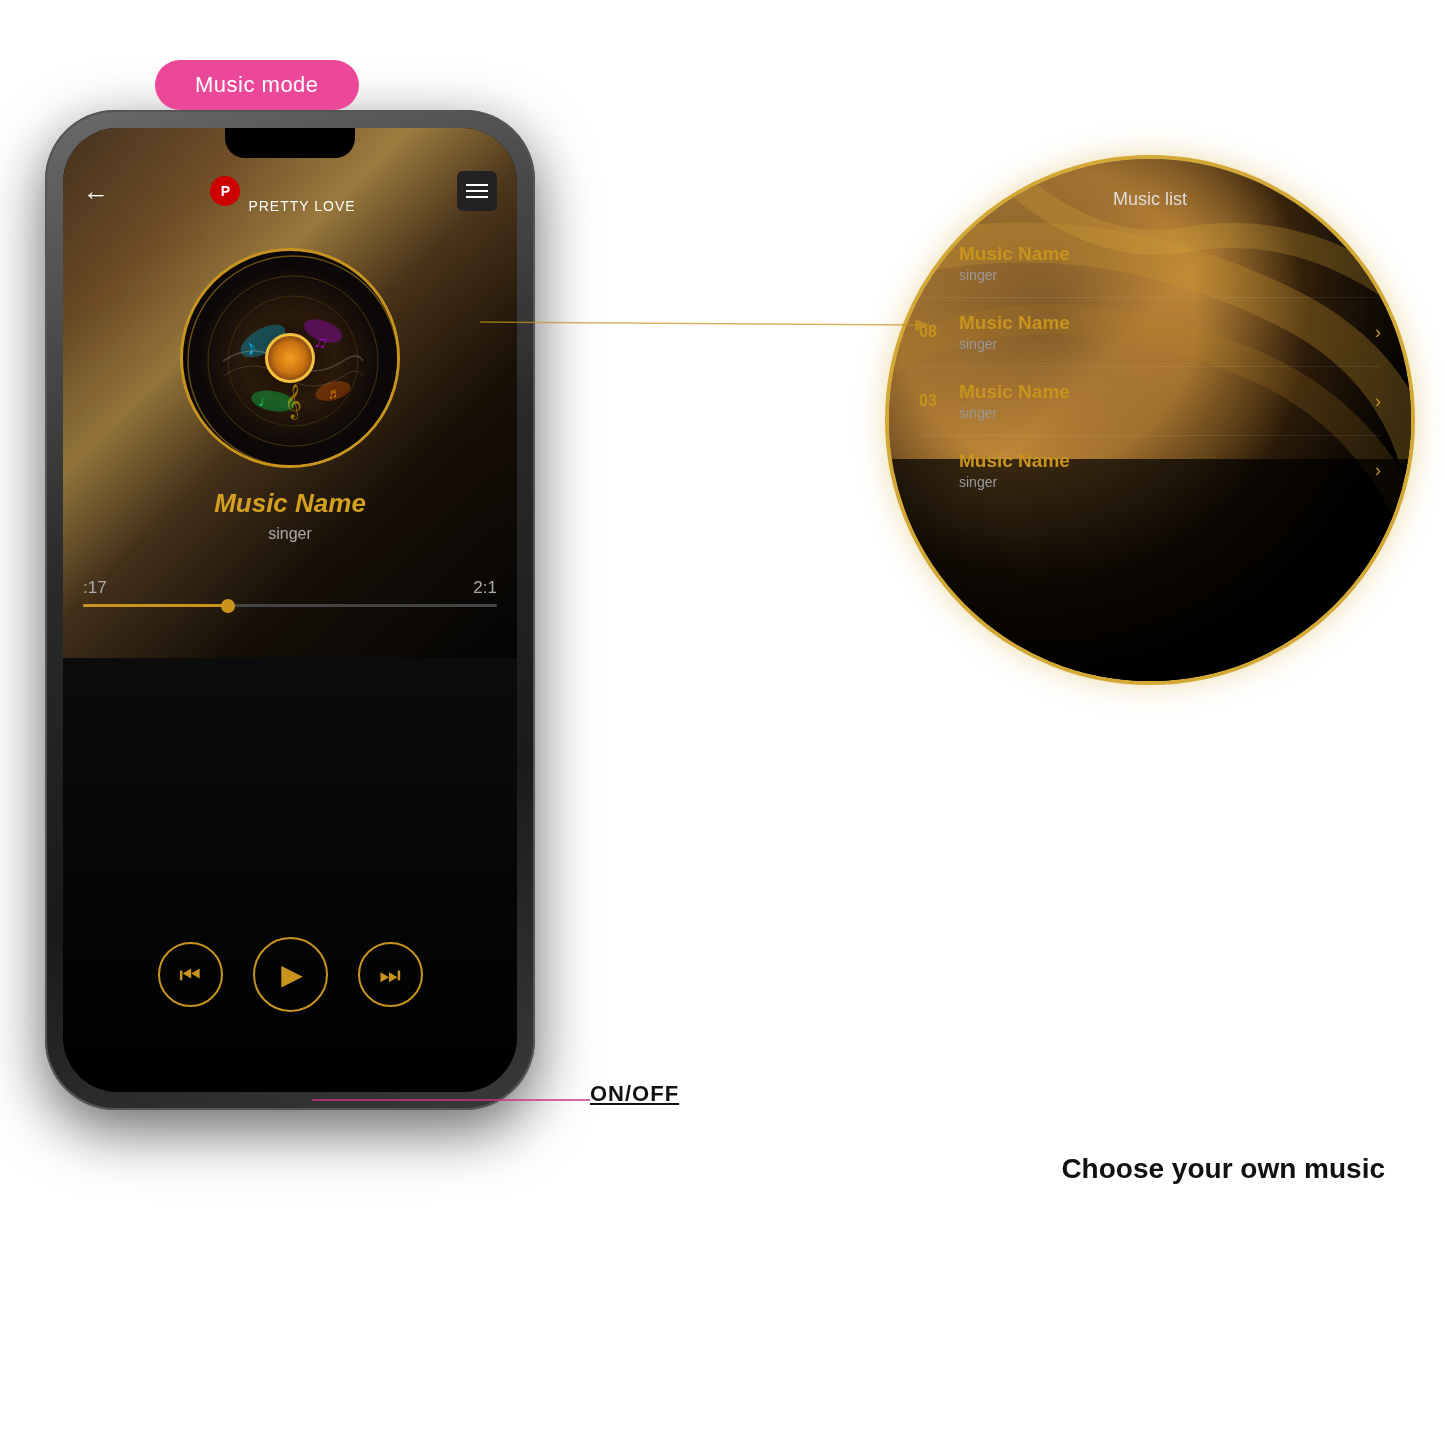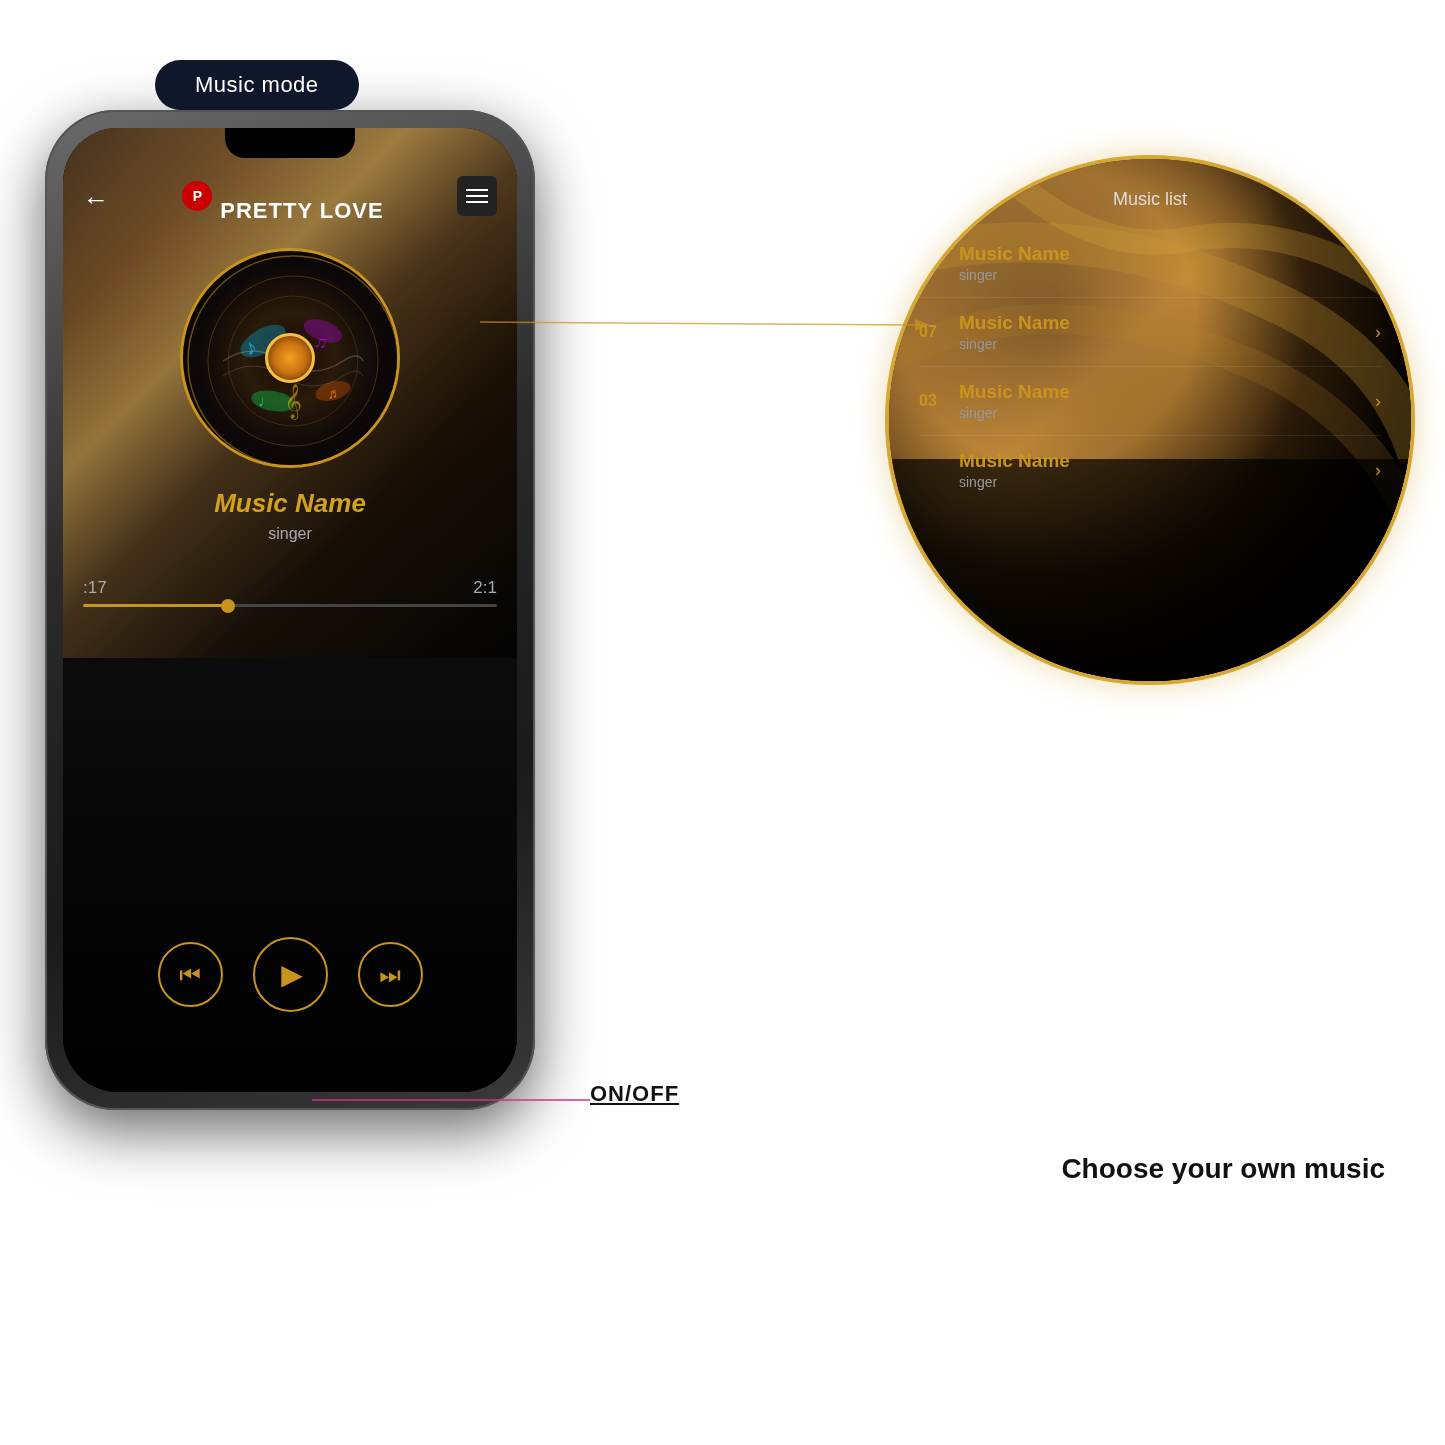--- a/index.html
+++ b/index.html
@@ -10,21 +10,21 @@
       font-family: 'Arial', sans-serif;
       position: relative;
       overflow: hidden;
     }
 
     
     .music-mode-badge {
       position: absolute;
       top: 60px;
       left: 155px;
-      background: #0f172a;
+      background: #ec4899;
       border-radius: 30px;
       padding: 12px 40px;
       color: white;
       font-size: 22px;
       font-weight: 500;
       letter-spacing: 0.5px;
       z-index: 10;
     }
 
     
@@ -122,22 +122,22 @@
       display: flex;
       align-items: center;
       justify-content: center;
       color: white;
       font-size: 14px;
       font-weight: bold;
     }
 
     .logo-text {
       color: white;
-      font-size: 22px;
-      font-weight: bold;
+      font-size: 14px;
+      font-weight: normal;
       letter-spacing: 1px;
       margin-top: 30px;
     }
 
     .menu-btn {
       width: 40px;
       height: 40px;
       background: #222;
       border-radius: 6px;
       display: flex;
@@ -291,21 +291,21 @@
     
     .circle-popup {
       position: absolute;
       top: 155px;
       right: 30px;
       width: 530px;
       height: 530px;
       border-radius: 50%;
       overflow: hidden;
       border: 4px solid #d4a835;
-      background: #7f1d1d;
+      background: #a3a3a3;
       box-shadow: 0 0 30px rgba(212, 168, 53, 0.4);
     }
 
     .circle-bg {
       width: 100%;
       height: 100%;
       background: linear-gradient(135deg, #4a3520 0%, #7a5528 25%, #c0883a 40%, #4a3010 55%, #1a1005 70%, #050505 85%, #000 100%);
       position: relative;
     }
 
@@ -509,21 +509,21 @@
       <div class="music-item">
         <span class="item-num">02</span>
         <div class="item-info">
           <div class="item-name">Music Name</div>
           <div class="item-singer">singer</div>
         </div>
         <span class="item-chevron">›</span>
       </div>
 
       <div class="music-item">
-        <span class="item-num">07</span>
+        <span class="item-num">08</span>
         <div class="item-info">
           <div class="item-name">Music Name</div>
           <div class="item-singer">singer</div>
         </div>
         <span class="item-chevron">›</span>
       </div>
 
       <div class="music-item">
         <span class="item-num">03</span>
         <div class="item-info">

